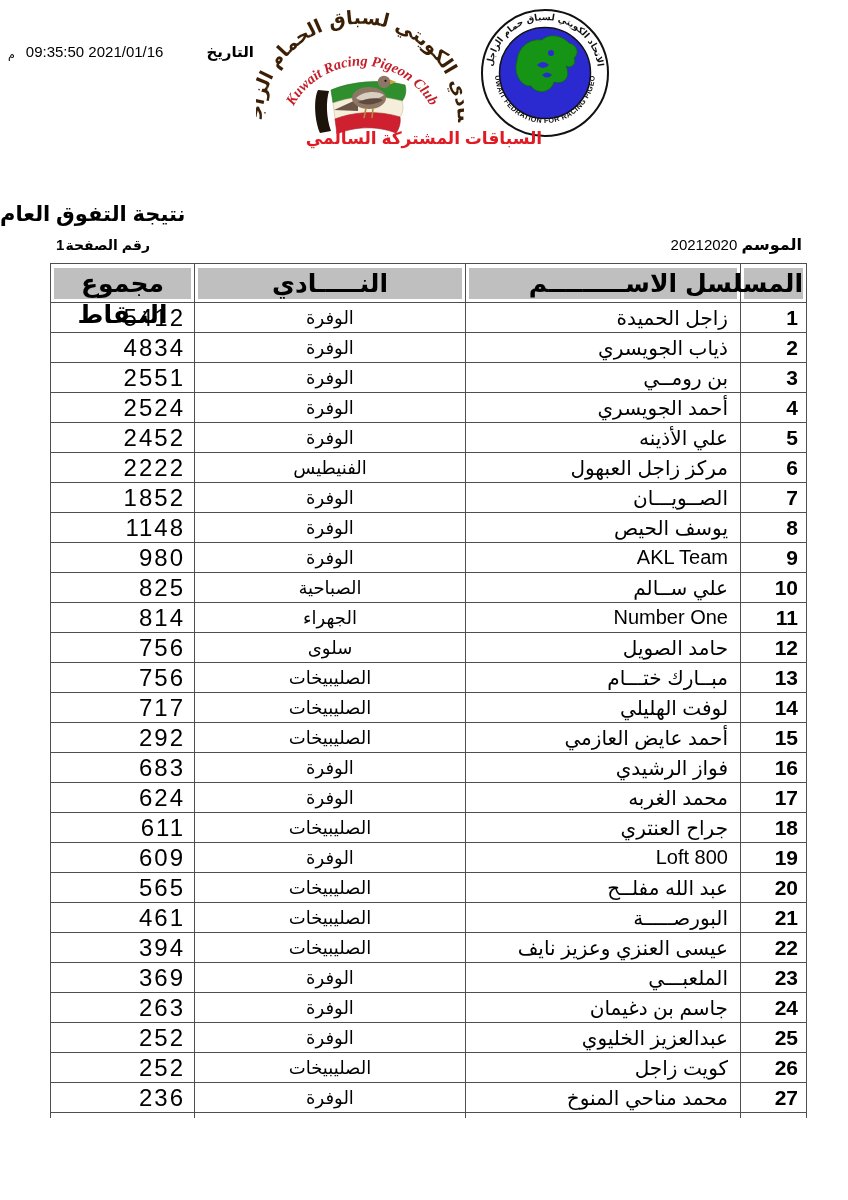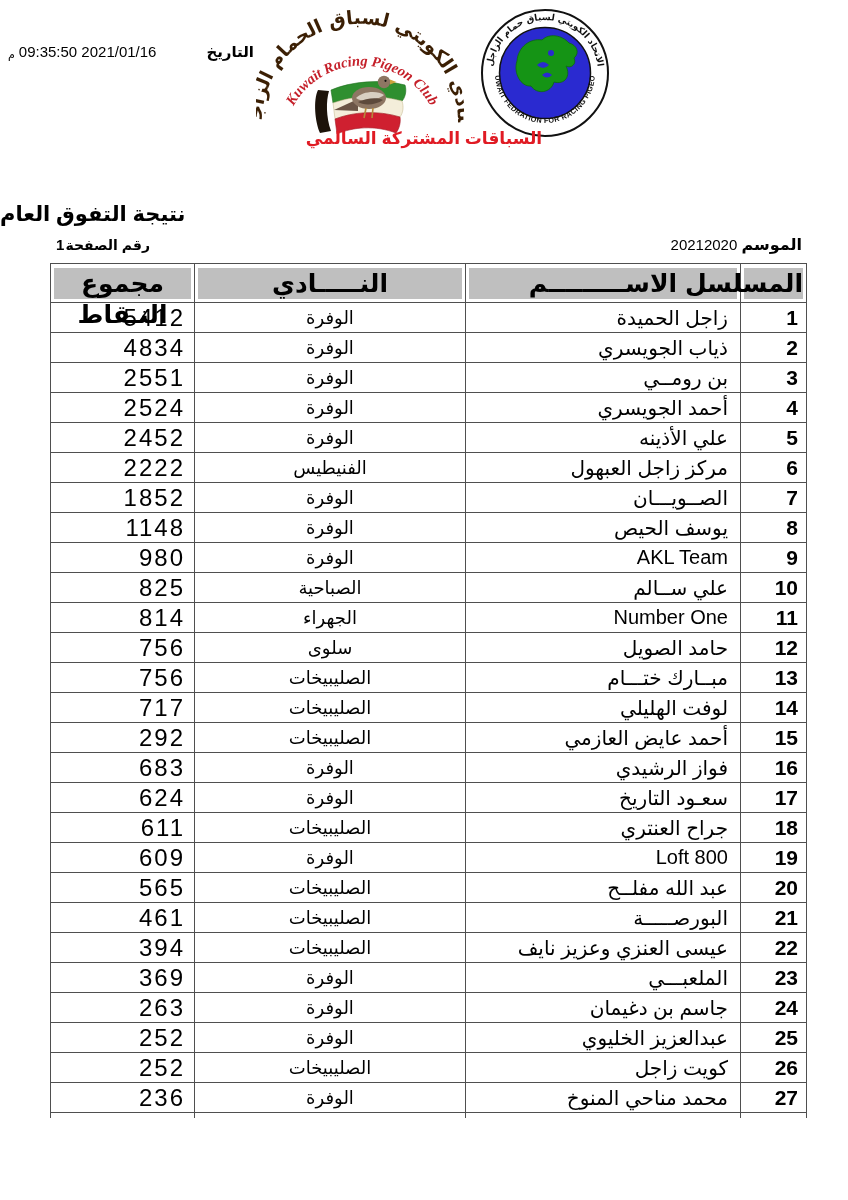--- a/index.html
+++ b/index.html
@@ -8,21 +8,21 @@
     --flag-red:#cf2030; --logo-brown:#3b1f04;
   }
   *{box-sizing:border-box;margin:0;padding:0;}
   body{background:#fff;}
   .page{position:relative;width:848px;height:1200px;background:#fff;overflow:hidden;
         font-family:"Liberation Sans","DejaVu Sans",sans-serif;color:#000;}
 
   
   .date-line{position:absolute;left:8px;top:42px;width:246px;display:flex;align-items:center;}
   .date-suffix{font-size:11px;margin-top:6px;}
-  .date-value{font-size:15px;margin-left:4px;direction:ltr;}
+  .date-value{font-size:15px;margin-left:11px;direction:ltr;}
   .date-label{font-size:15px;font-weight:bold;margin-left:auto;}
 
   
   .club-logo{position:absolute;left:256px;top:6px;}
   .fed-logo{position:absolute;left:479px;top:7px;}
 
   
   .title-red{position:absolute;top:128px;width:100%;text-align:center;
              color:var(--accent-red);font-weight:bold;font-size:17px;}
   .subtitle{position:absolute;top:172px;width:100%;text-align:center;font-weight:bold;font-size:16px;}
@@ -241,21 +241,21 @@
       <td class="c-points">292</td>
     </tr>
         <tr>
       <td class="c-serial">16</td>
       <td class="c-name">فواز الرشيدي</td>
       <td class="c-club">الوفرة</td>
       <td class="c-points">683</td>
     </tr>
         <tr>
       <td class="c-serial">17</td>
-      <td class="c-name">سعـود التاريخ</td>
+      <td class="c-name">محمد الغربه</td>
       <td class="c-club">الوفرة</td>
       <td class="c-points">624</td>
     </tr>
         <tr>
       <td class="c-serial">18</td>
       <td class="c-name">جراح العنتري</td>
       <td class="c-club">الصليبيخات</td>
       <td class="c-points">611</td>
     </tr>
         <tr>

